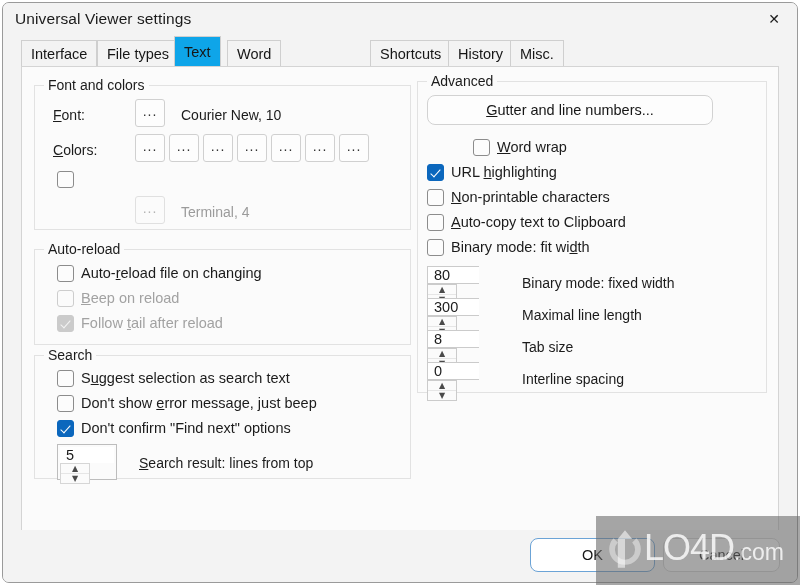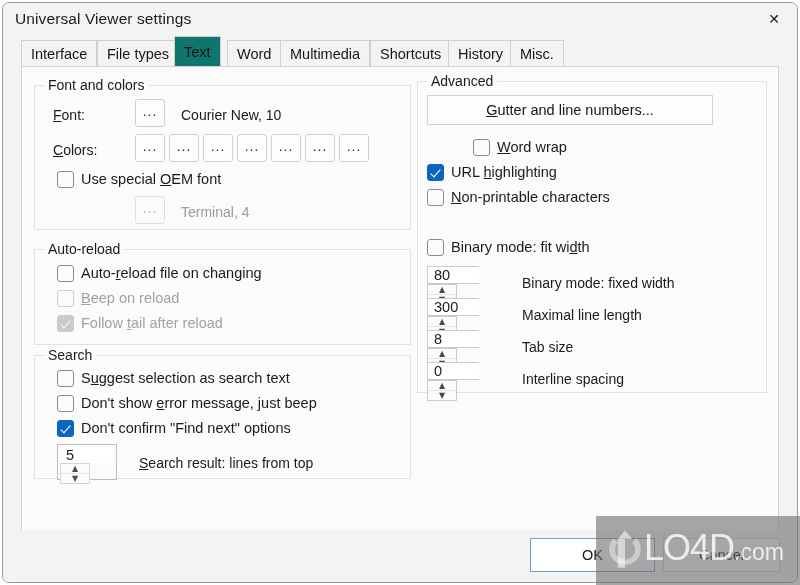--- a/index.html
+++ b/index.html
@@ -53,21 +53,21 @@
     padding: 0 9px;
     display: flex; align-items: center;
     font-size: 14.5px; color: #161616;
     background: #f3f3f3;
     border: 1px solid #cfcfcf;
     border-bottom: none;
     white-space: nowrap;
   }
   .tab.selected {
     height: 30px;
-    background: #0f766e;
+    background: #0ea5e9;
     border-color: #cfcfcf;
     z-index: 3;
   }
 
   
   #page {
     position: absolute; left: 18px; top: 63px;
     width: 758px; height: 466px;
     background: #fbfbfb;
     border: 1px solid #d4d4d4;
@@ -182,21 +182,21 @@
   .spin .btns span:first-child { border-bottom: 1px solid #e6e6e6; }
   .spin.boxed { border: 1px solid #bdbdbd; padding: 2px; height: 36px; background:#fbfbfb; }
   .spin.boxed .field { border: none; background: #ffffff; width: 54px; }
   .spin.boxed .btns { border: 1px solid #d6d6d6; }
 
   
   .pushbtn {
     position: absolute;
     background: #fdfdfd;
     border: 1px solid #d2d2d2;
-    border-radius: 0;
+    border-radius: 8px;
     display: flex; align-items: center; justify-content: center;
     font-size: 14.5px; color: #161616;
     white-space: nowrap;
   }
   .pushbtn.default { border: 1.4px solid #6ba3d6; background: #ffffff; }
 
   
   #footer {
     position: absolute; left: 0; bottom: 0;
     width: 794px; height: 52px;
@@ -236,21 +236,20 @@
   <div id="titlebar">
     <div id="title-text">Universal Viewer settings</div>
     <div id="close-btn">✕</div>
   </div>
 
   <div id="tabstrip">
     <div class="tab" style="left:18px;">Interface</div>
     <div class="tab" style="left:94px;">File types</div>
     <div class="tab selected" style="left:171px;">Text</div>
     <div class="tab" style="left:224px;margin-top:24px;">Word</div>
-    <div class="tab" style="left:277px;">Multimedia</div>
     <div class="tab" style="left:367px;">Shortcuts</div>
     <div class="tab" style="left:445px;">History</div>
     <div class="tab" style="left:507px;">Misc.</div>
   </div>
 
   <div id="page">
 
     <div class="group" style="left:12px; top:18px; width:377px; height:145px;">
       <div class="group-title">Font and colors</div>
 
@@ -262,21 +261,20 @@
       <div class="dots" style="left:100px; top:48px;">...</div>
       <div class="dots" style="left:134px; top:48px;">...</div>
       <div class="dots" style="left:168px; top:48px;">...</div>
       <div class="dots" style="left:202px; top:48px;">...</div>
       <div class="dots" style="left:236px; top:48px;">...</div>
       <div class="dots" style="left:270px; top:48px;">...</div>
       <div class="dots" style="left:304px; top:48px;">...</div>
 
       <div class="cb-row" style="left:22px; top:85px;">
         <span class="cb"></span>
-        <span class="cb-label">Use special <span class="u">O</span>EM font</span>
       </div>
 
       <div class="dots dim" style="left:100px; top:110px;">...</div>
       <span class="lbl dim" style="left:146px; top:119px;">Terminal, 4</span>
     </div>
 
     <div class="group" style="left:12px; top:182px; width:377px; height:96px;">
       <div class="group-title">Auto-reload</div>
 
       <div class="cb-row" style="left:22px; top:15px;">
@@ -338,20 +336,24 @@
       <div class="cb-row" style="left:9px; top:82px;">
         <span class="cb checked"></span>
         <span class="cb-label">URL <span class="u">h</span>ighlighting</span>
       </div>
 
       <div class="cb-row" style="left:9px; top:107px;">
         <span class="cb"></span>
         <span class="cb-label"><span class="u">N</span>on-printable characters</span>
       </div>
 
+      <div class="cb-row" style="left:9px; top:132px;">
+        <span class="cb"></span>
+        <span class="cb-label"><span class="u">A</span>uto-copy text to Clipboard</span>
+      </div>
 
       <div class="cb-row" style="left:9px; top:157px;">
         <span class="cb"></span>
         <span class="cb-label">Binary mode: fit wi<span class="u">d</span>th</span>
       </div>
 
       <div class="spin" style="left:9px; top:184px;">
         <div class="field">80</div>
         <div class="btns">
           <span>▲</span>

